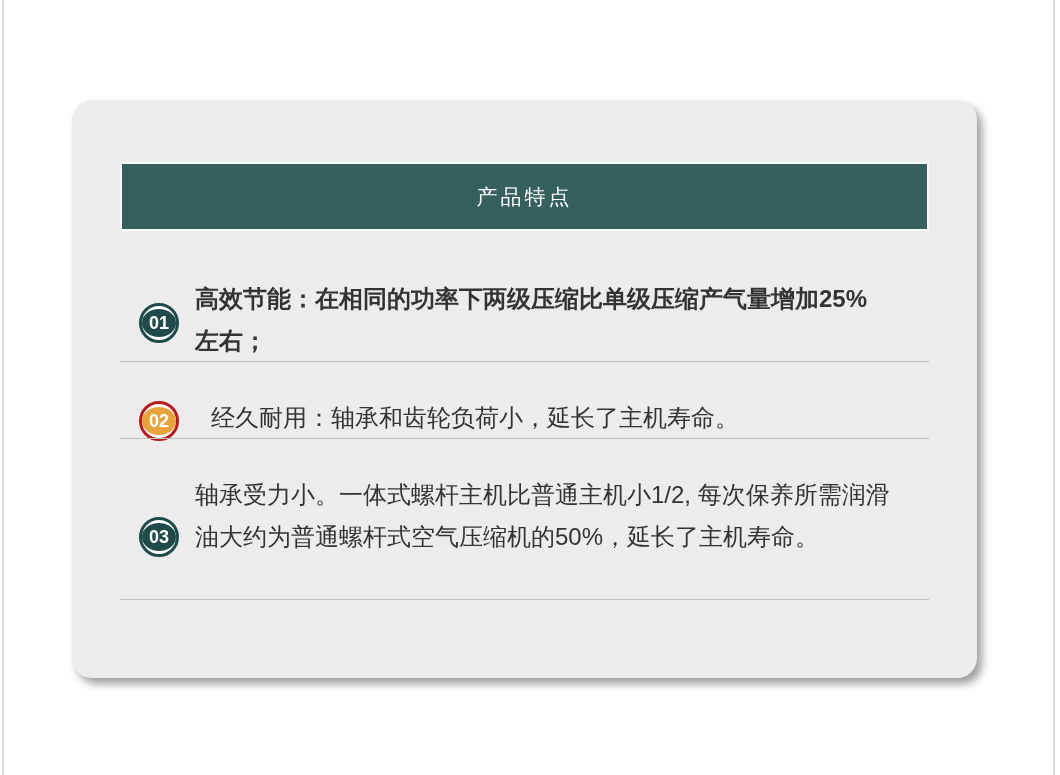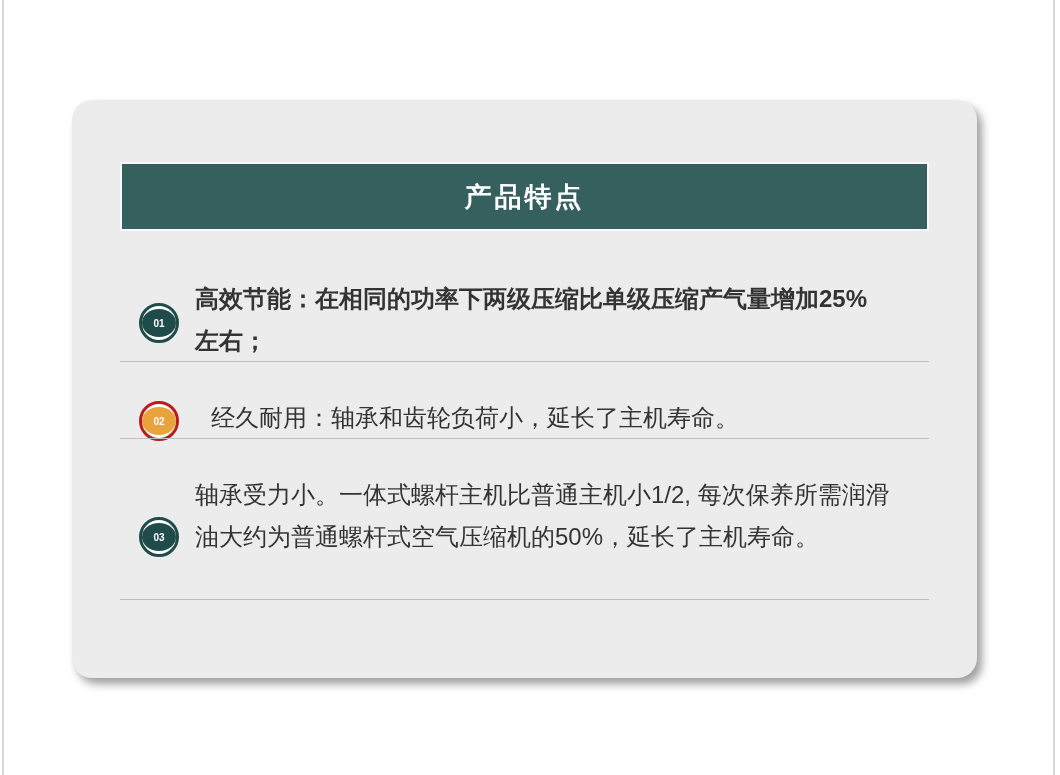--- a/index.html
+++ b/index.html
@@ -38,22 +38,22 @@
     width: 809px;
     height: 69px;
     background: #36605e;
     border: 2px solid #f8f8f8;
     display: flex;
     align-items: center;
     justify-content: center;
   }
   .header-bar .title {
     color: #ffffff;
-    font-size: 27px;
-    font-weight: bold;
+    font-size: 21px;
+    font-weight: normal;
     letter-spacing: 3px;
   }
 
   .badge {
     position: absolute;
     width: 40px;
     height: 40px;
     border-radius: 50%;
     background: #ffffff;
     display: flex;
@@ -61,21 +61,21 @@
     justify-content: center;
   }
   .badge .inner {
     width: 50px;
     height: 28px;
     border-radius: 50%;
     display: flex;
     align-items: center;
     justify-content: center;
     color: #ffffff;
-    font-size: 10px;
+    font-size: 18px;
     font-weight: bold;
   }
   .badge.teal   { border: 3px solid #1f4c4a; }
   .badge.orange { border: 3px solid #b91c1c; }
   .badge.teal   .inner { background: #1f4c4a; }
   .badge.orange .inner { background: #e8a33c; }
 
   .badge-1 { left: 67px; top: 203px; }
   .badge-2 { left: 67px; top: 301px; }
   .badge-3 { left: 67px; top: 417px; }

